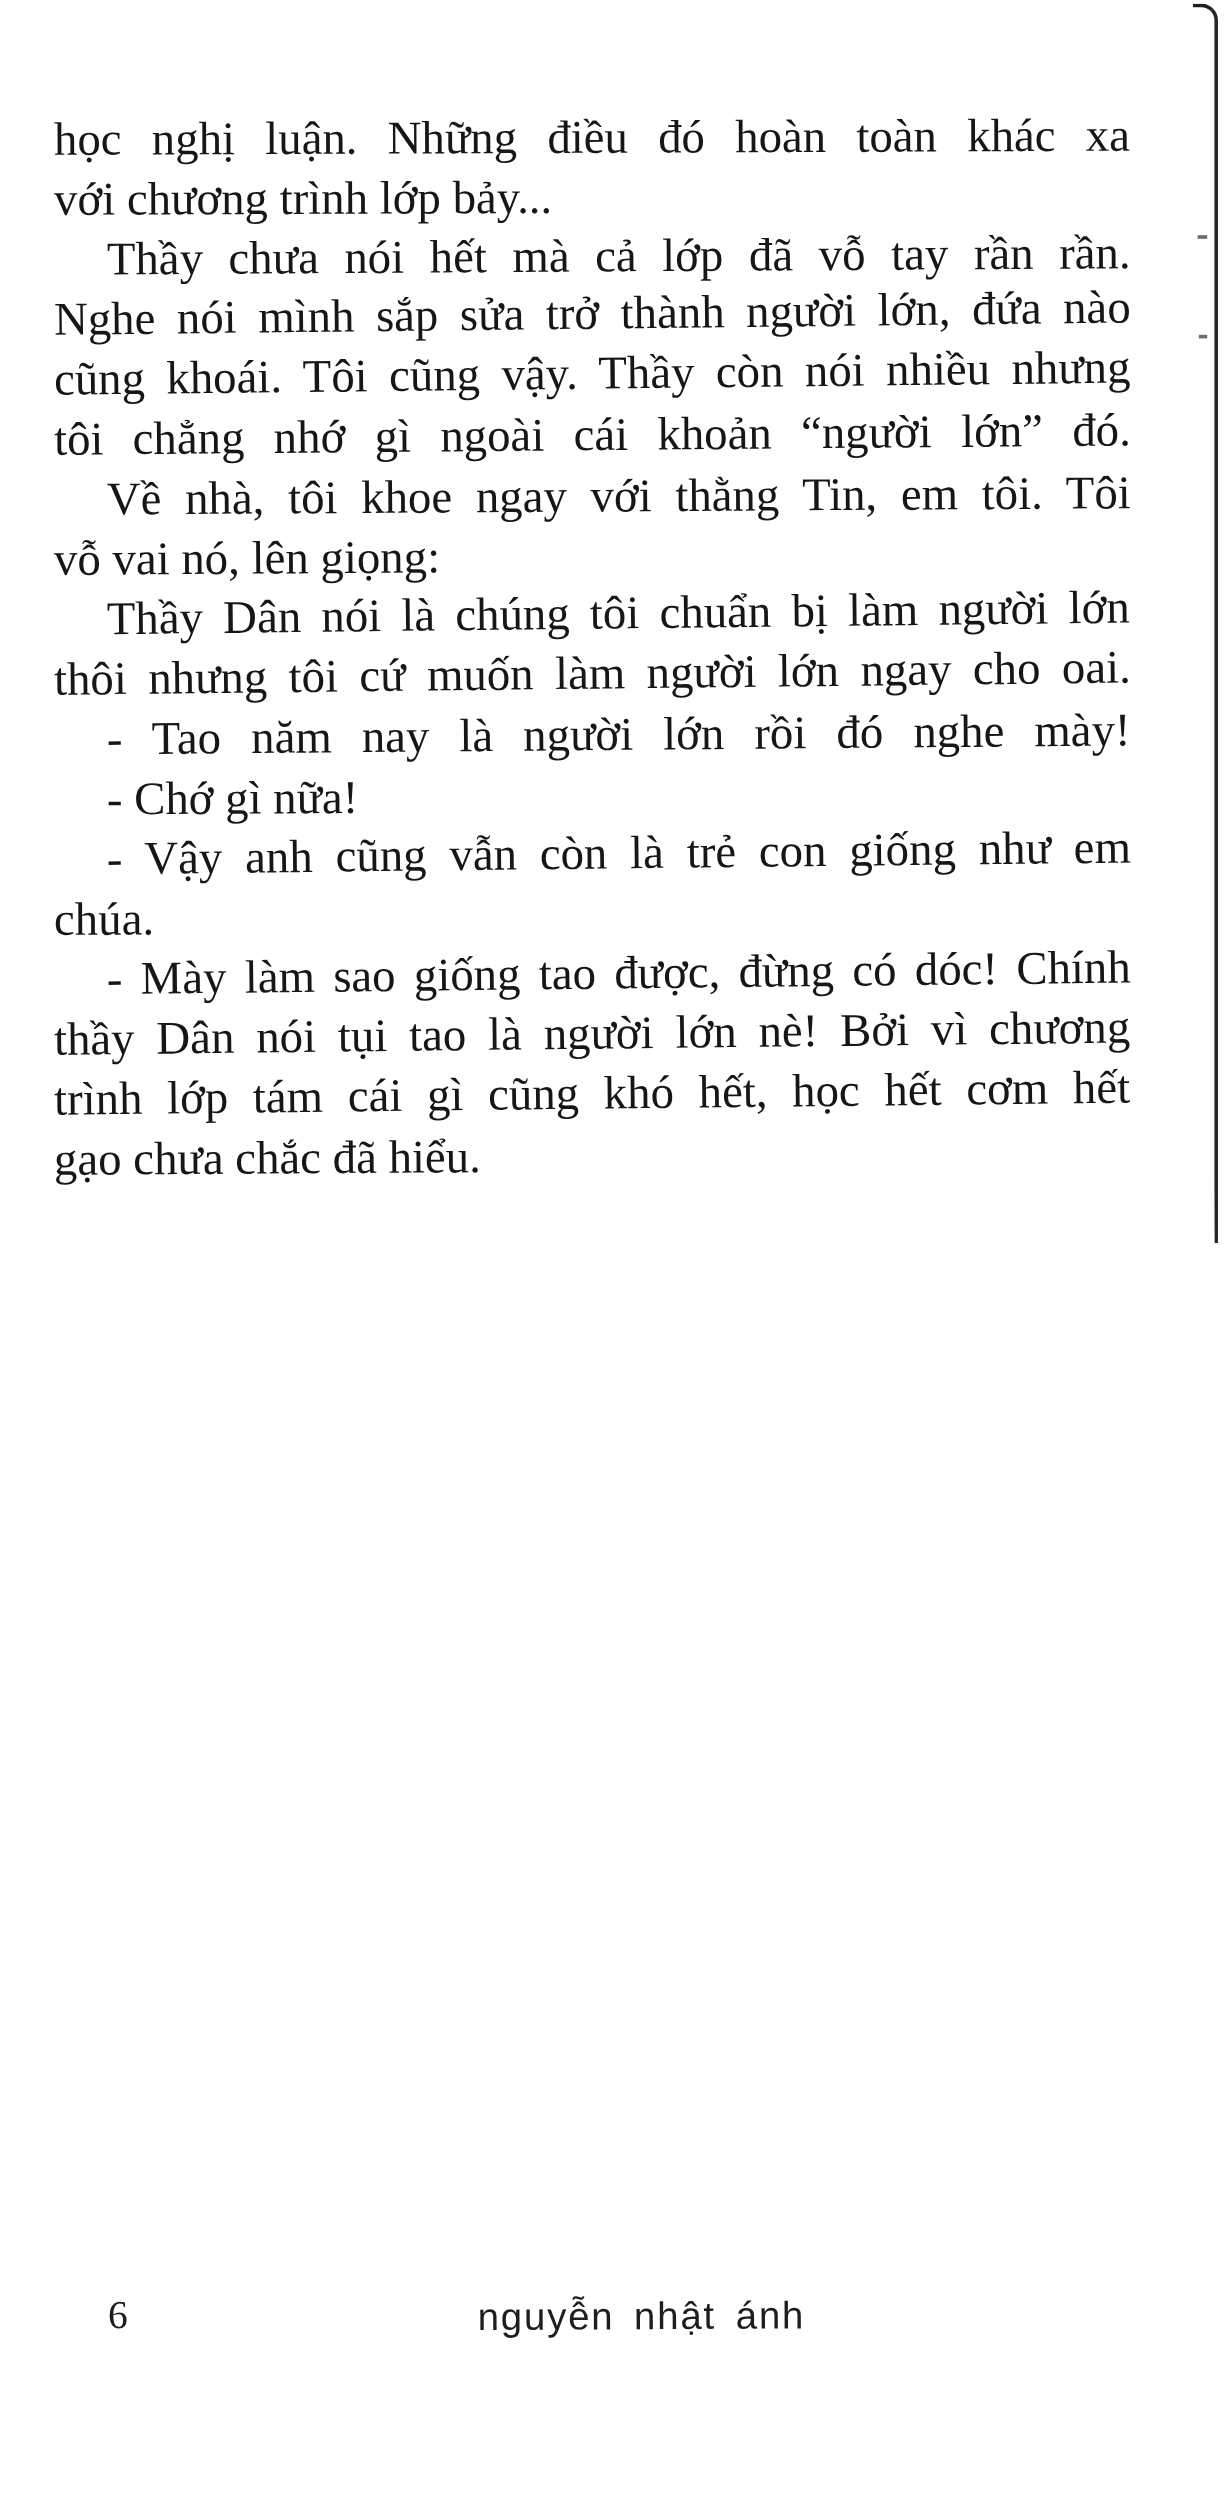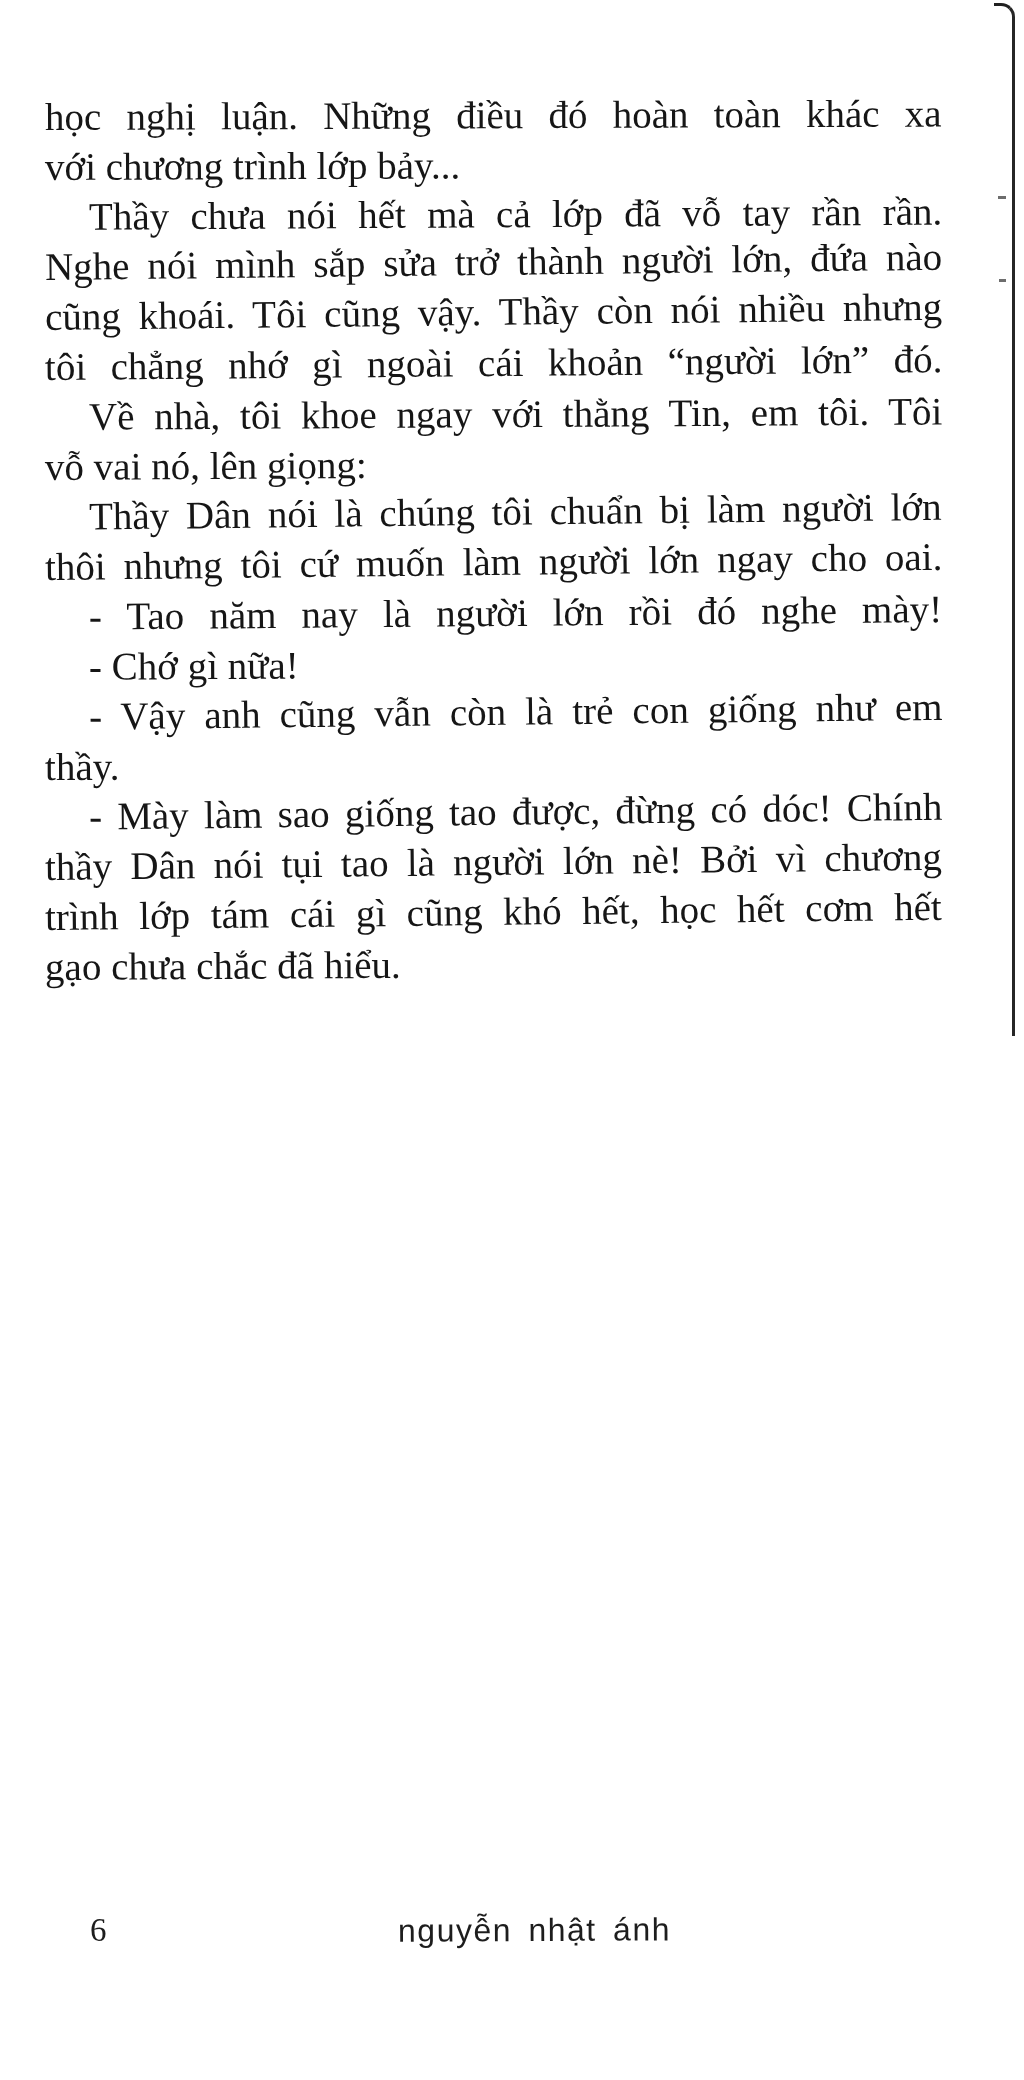--- a/index.html
+++ b/index.html
@@ -121,21 +121,21 @@
 
     <p class="para">
       <span class="line ind t2"><span class="lt">- Chớ gì nữa!</span></span>
     </p>
 
 
 
 
     <p class="para">
       <span class="line fill ind t4" style="word-spacing: 9.27273px;"><span class="lt">- Vậy anh cũng vẫn còn là trẻ con giống như em</span></span>
-      <span class="line t1"><span class="lt">thầy.</span></span>
+      <span class="line t1"><span class="lt">chúa.</span></span>
     </p>
 
 
     <p class="para">
       <span class="line fill ind t4" style="word-spacing: 5.5px;"><span class="lt">- Mày làm sao giống tao được, đừng có dóc! Chính</span></span>
       <span class="line fill t4" style="word-spacing: 8.45455px;"><span class="lt">thầy Dân nói tụi tao là người lớn nè! Bởi vì chương</span></span>
       <span class="line fill t4" style="word-spacing: 10.8182px;"><span class="lt">trình lớp tám cái gì cũng khó hết, học hết cơm hết</span></span>
       <span class="line t2"><span class="lt">gạo chưa chắc đã hiểu.</span></span>
     </p>
 

